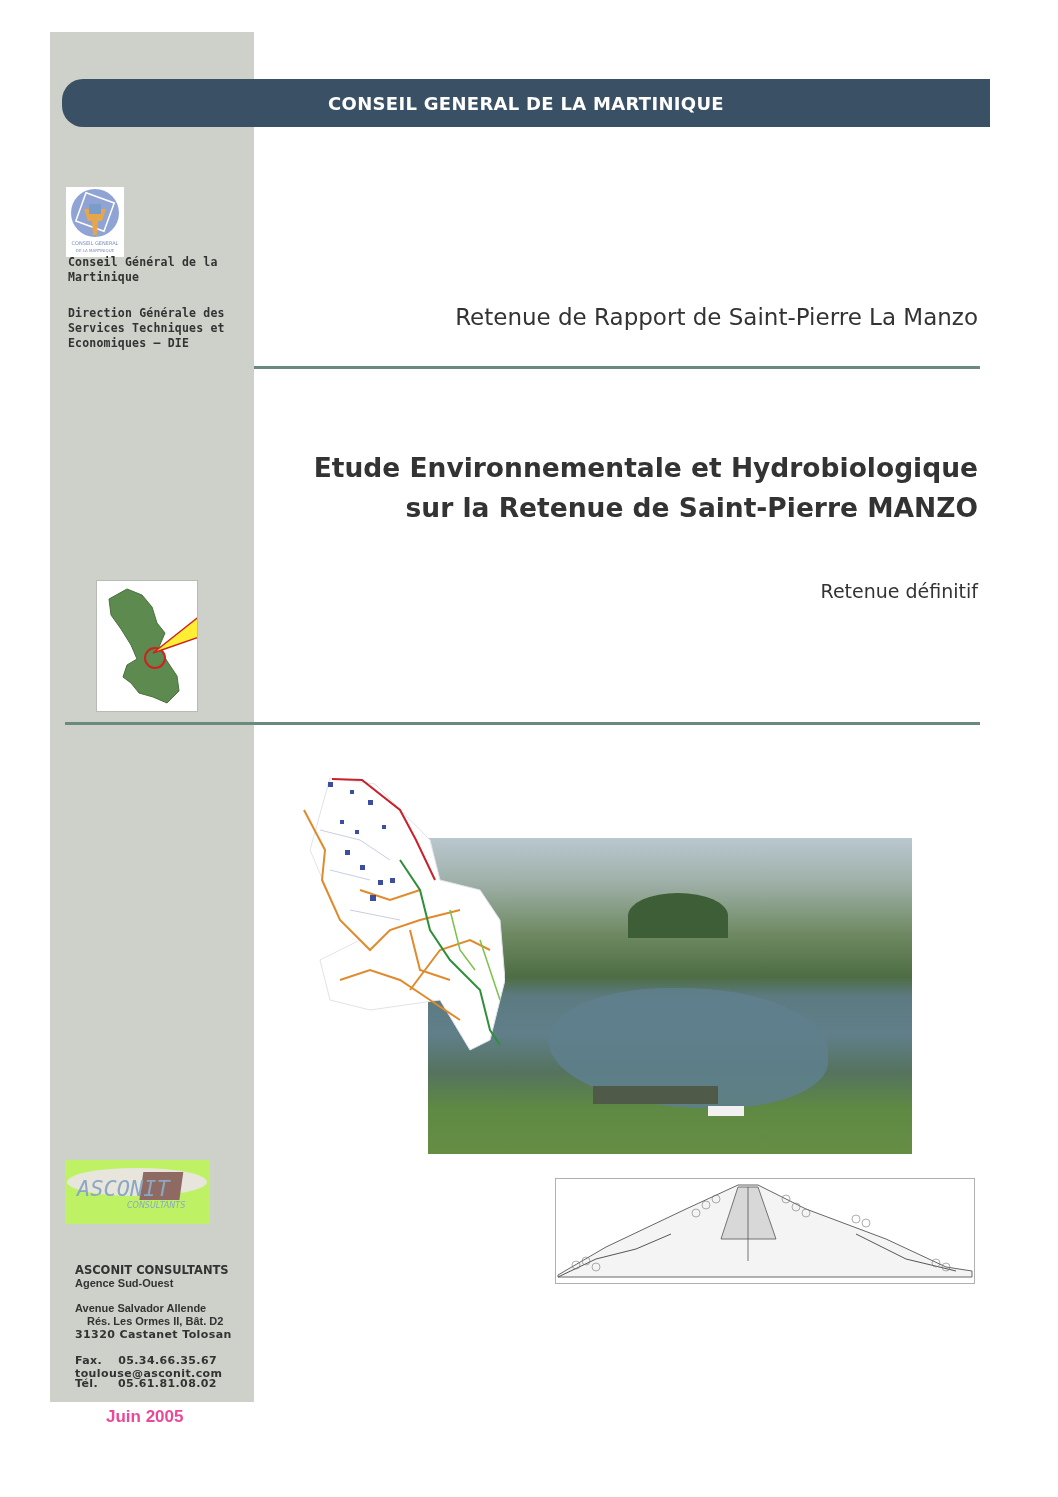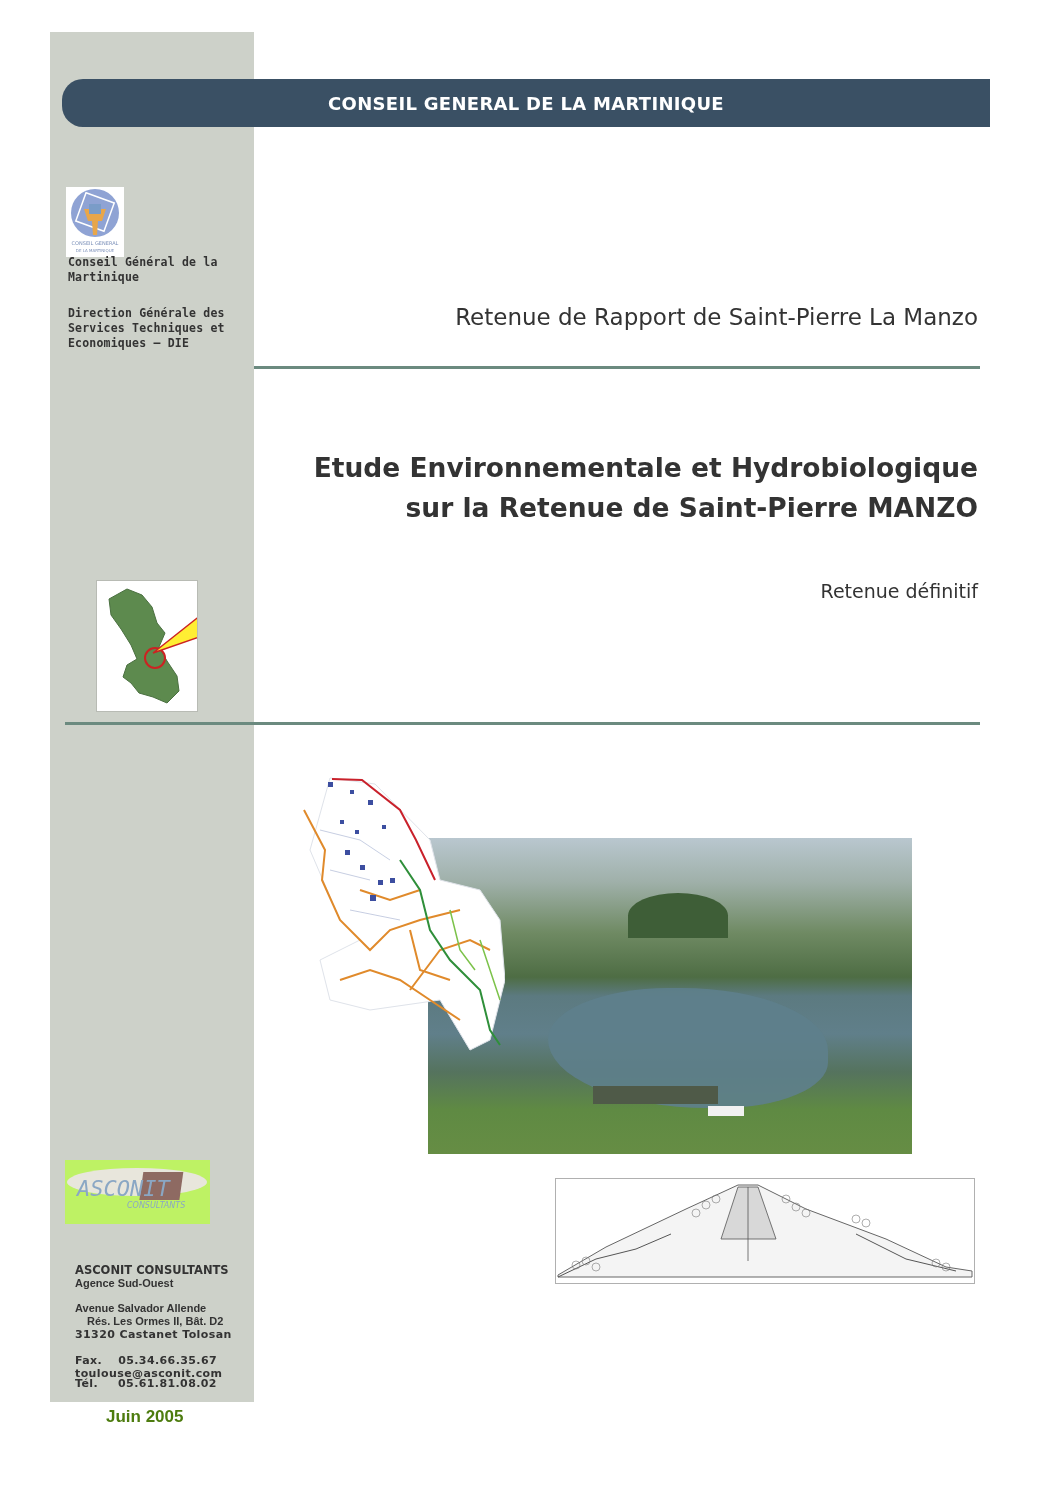--- a/index.html
+++ b/index.html
@@ -20,21 +20,21 @@
   .dam { position:absolute; left:165px; top:248px; width:125px; height:18px; background:#4f5a48; }
   .bldg { position:absolute; left:280px; top:268px; width:36px; height:10px; background:#f1f1f1; }
   .hill { position:absolute; left:200px; top:55px; width:100px; height:45px; background:#3e5e37; border-radius:50% 50% 0 0; }
   .island-map { position:absolute; left:0; top:0; width:205px; height:290px; }
   .section { position:absolute; left:555px; top:1178px; width:418px; height:104px; background:#ffffff; border:1px solid #b0b0b0; }
   .logo-asconit { position:absolute; left:65px; top:1160px; width:145px; height:64px; background:#bef264; }
   .asconit-name { position:absolute; left:75px; top:1264px; font-family:"DejaVu Sans", sans-serif; font-weight:bold; font-size:11.5px; line-height:13px; color:#333; }
   .asconit-agency { position:absolute; left:75px; top:1277px; font-family:"Liberation Sans", sans-serif; font-weight:bold; font-size:11px; color:#333; }
   .addr { position:absolute; left:75px; font-family:"Liberation Sans", sans-serif; font-weight:bold; font-size:11px; line-height:13px; color:#333; }
   .addr-mono { position:absolute; left:75px; font-family:"DejaVu Sans", sans-serif; font-weight:bold; font-size:11px; line-height:13px; color:#333; letter-spacing:0.4px; white-space:pre; }
-  .date { position:absolute; left:106px; top:1407px; font-family:"Liberation Sans", sans-serif; font-weight:bold; font-size:17px; color:#4d7c0f; }
+  .date { position:absolute; left:106px; top:1407px; font-family:"Liberation Sans", sans-serif; font-weight:bold; font-size:17px; color:#ec4899; }
 </style>
 </head>
 <body>
 
 <div class="sidebar"></div>
 
 <div class="banner">
   <span>CONSEIL GENERAL DE LA MARTINIQUE</span>
 </div>
 

